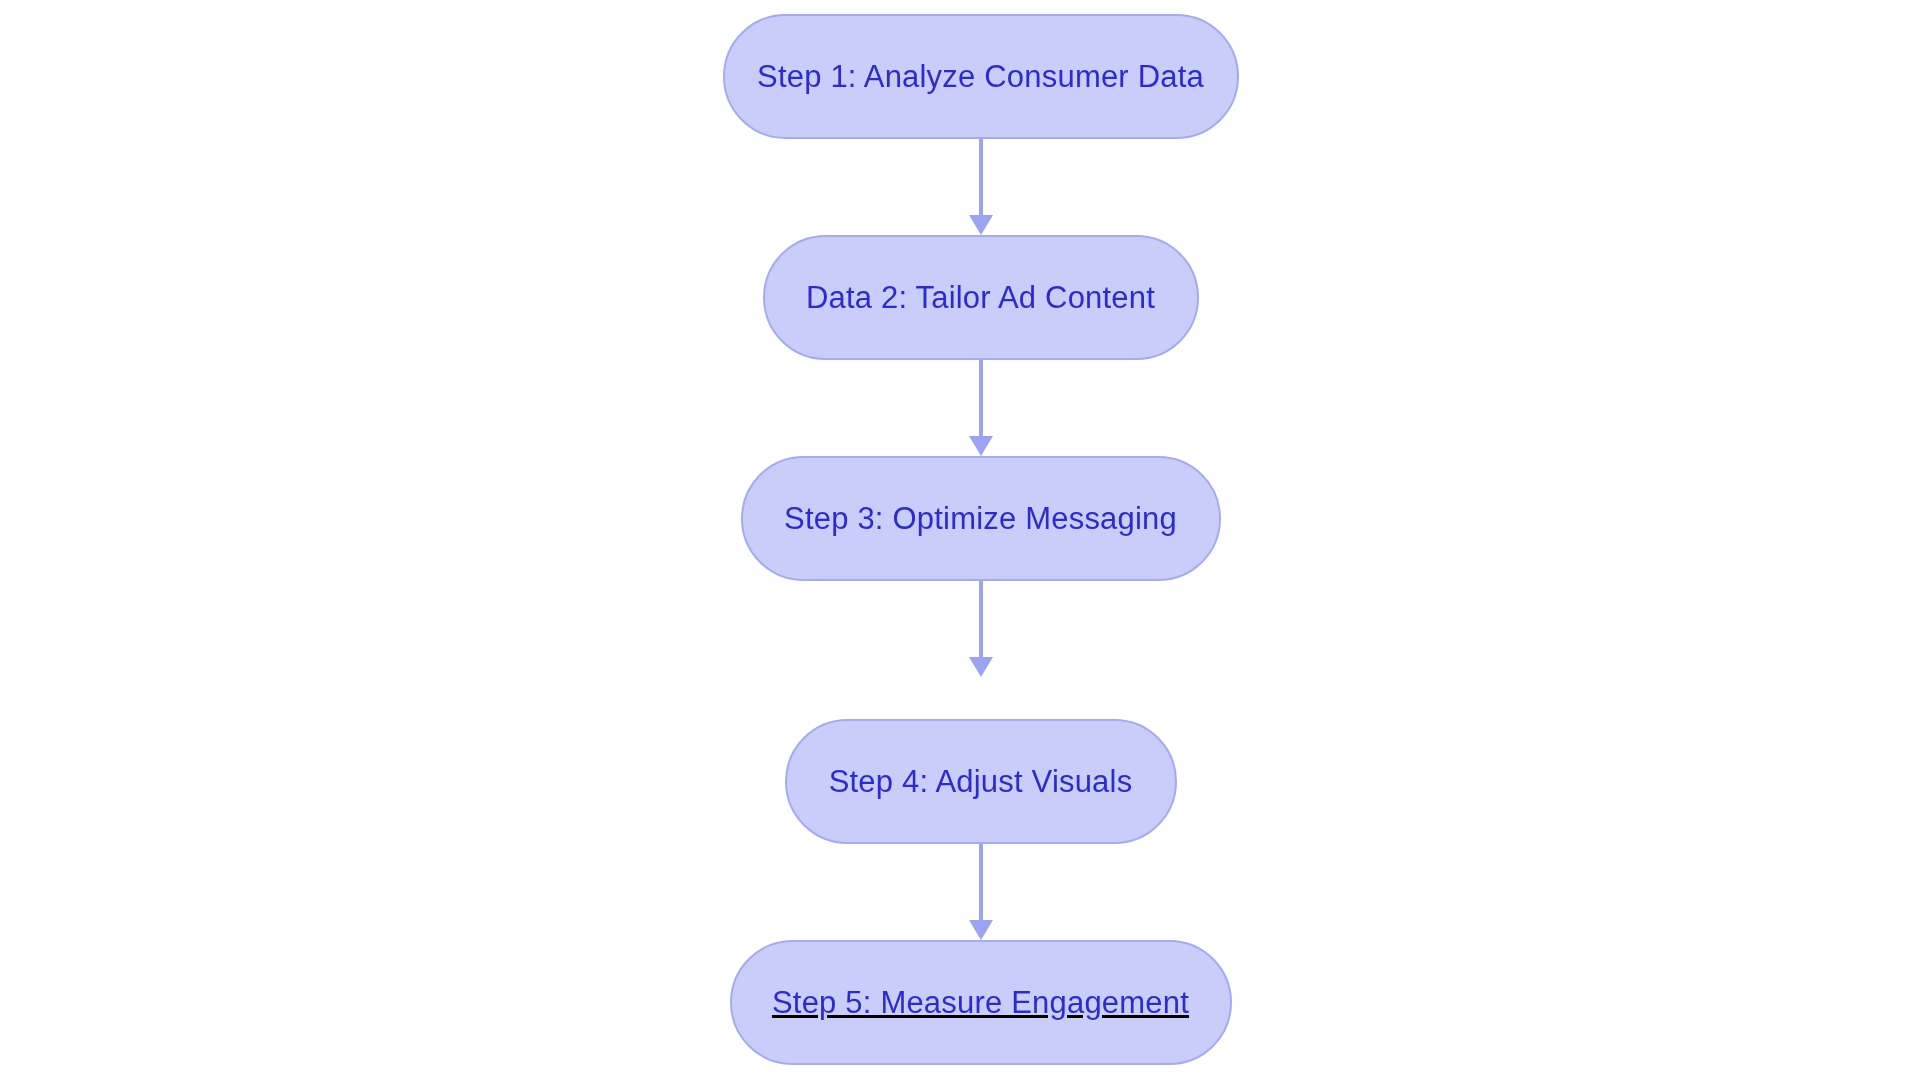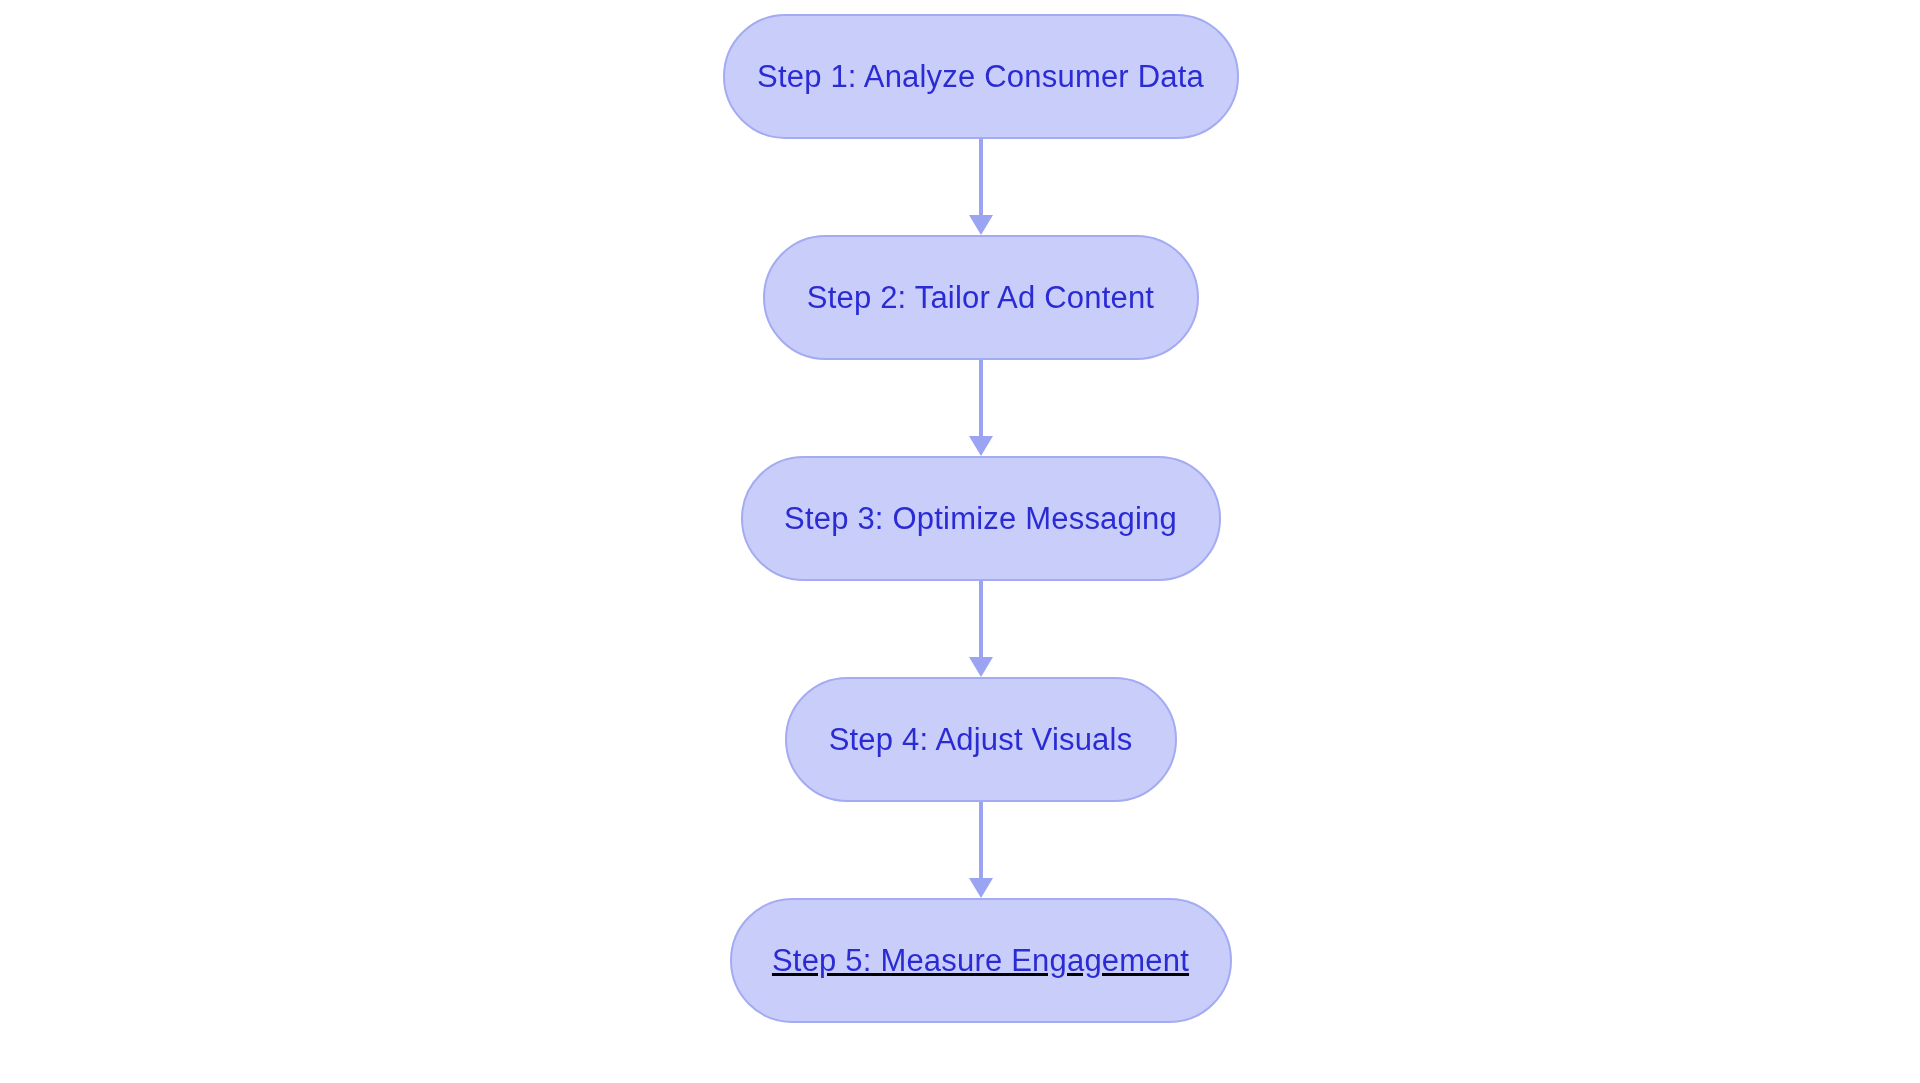--- a/index.html
+++ b/index.html
@@ -84,40 +84,40 @@
     height: 0;
     border-left: 12px solid transparent;
     border-right: 12px solid transparent;
     border-top: 20px solid #9ba4f2;
   }
 
   
   .node-w1 { width: 516px; }
   .node-w2 { width: 436px; }
   .node-w3 { width: 480px; }
-  .node-w4 { width: 392px; }
+  .node-w4 { width: 392px; margin-top: 42px; }
   .node-w5 { width: 502px; text-decoration: underline; }
 </style>
 </head>
 <body>
 
 <div id="flowchart">
   <div class="flow-column">
 
     <div class="node node-w1">
       <span class="node-label">Step 1: Analyze Consumer Data</span>
     </div>
 
     <div class="connector">
       <div class="stem"></div>
       <div class="head"></div>
     </div>
 
     <div class="node node-w2">
-      <span class="node-label">Step 2: Tailor Ad Content</span>
+      <span class="node-label">Data 2: Tailor Ad Content</span>
     </div>
 
     <div class="connector">
       <div class="stem"></div>
       <div class="head"></div>
     </div>
 
     <div class="node node-w3">
       <span class="node-label">Step 3: Optimize Messaging</span>
     </div>

